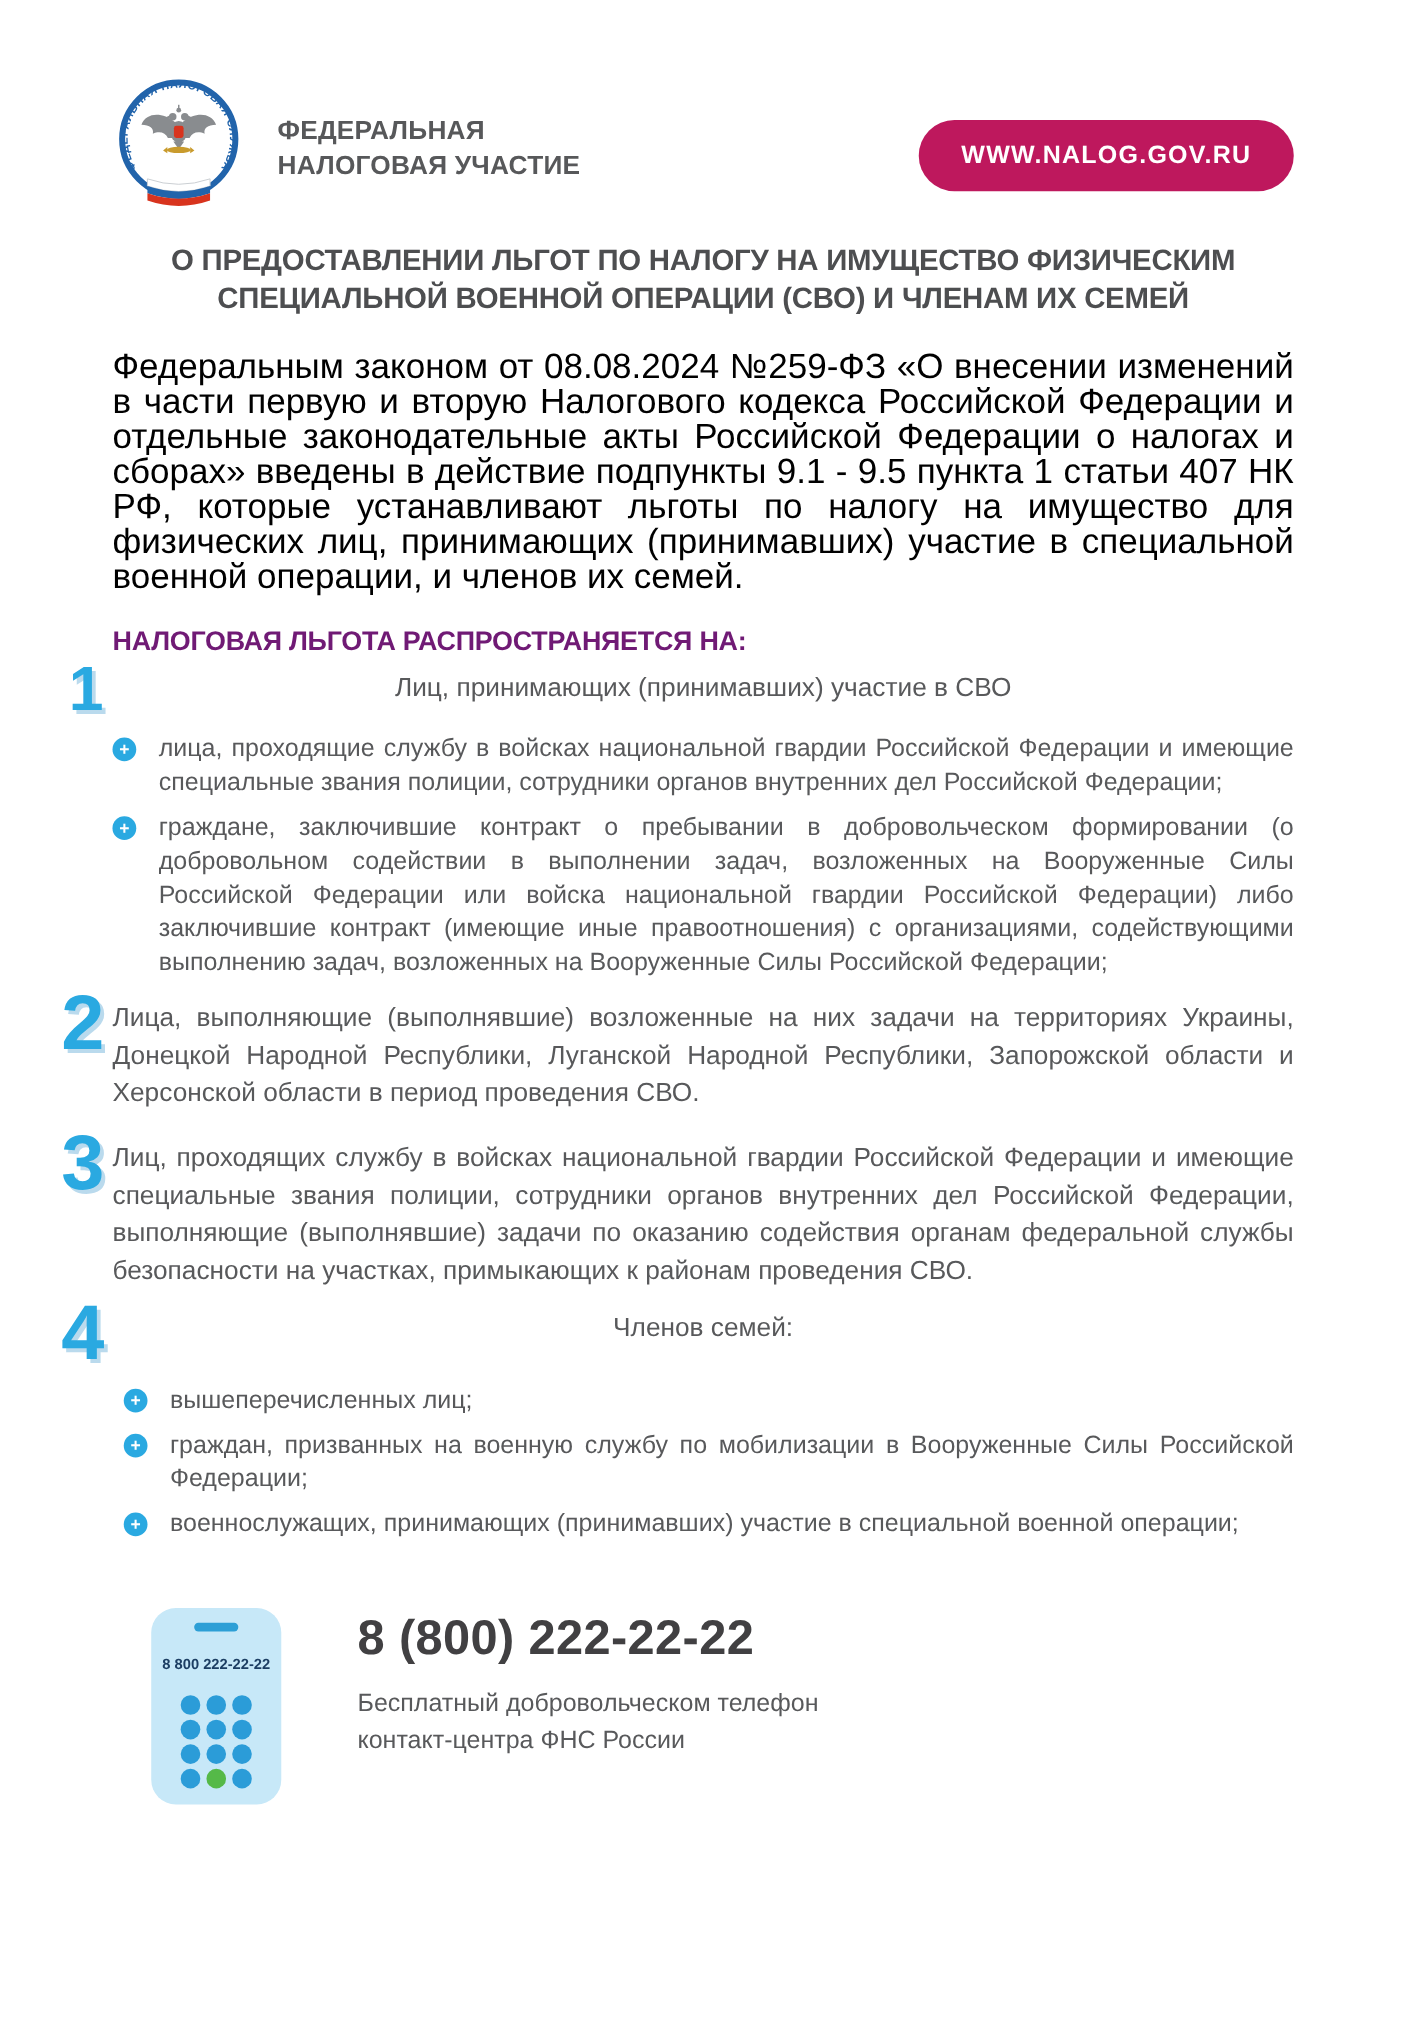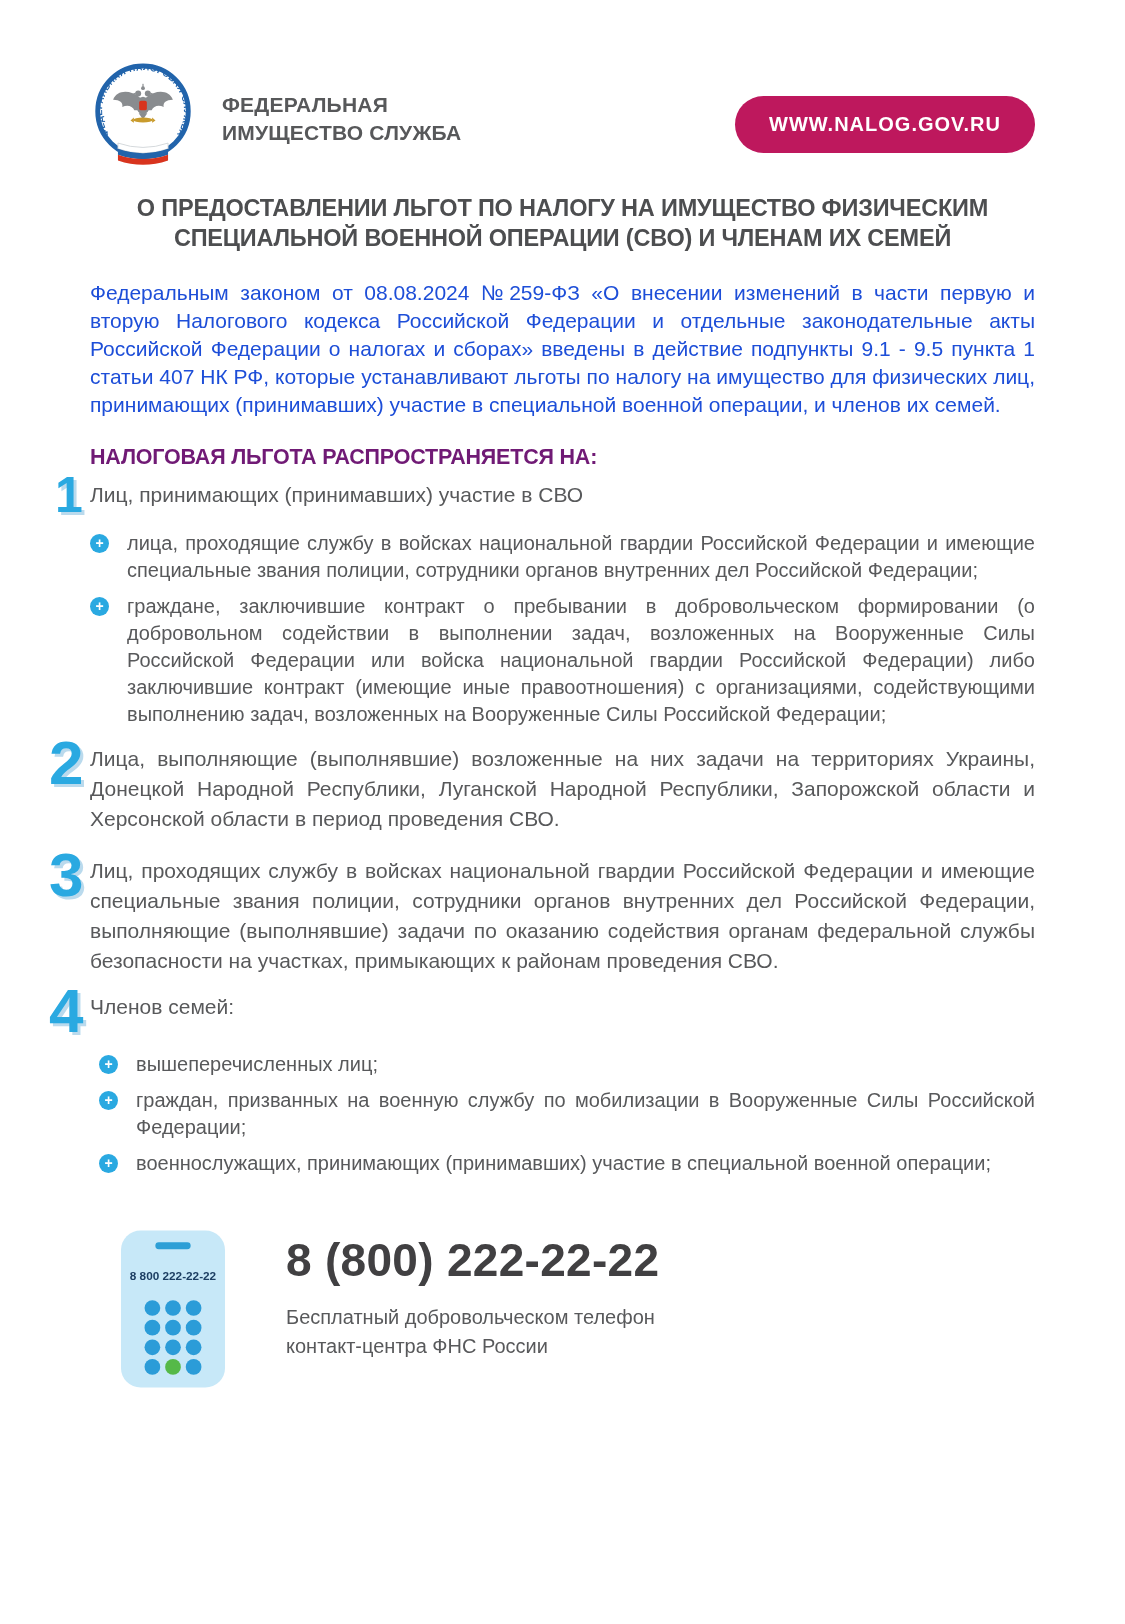--- a/index.html
+++ b/index.html
@@ -13,50 +13,50 @@
   .logo-svg { width:106px; height:118px; display:block; }
   .logo-svg text { font-family:"Liberation Sans", sans-serif; }
   .logo-caption { font-weight:bold; font-size:21px; line-height:1.32; color:#57585A; letter-spacing:0.2px; }
   .site-pill { background:#be185d; color:#ffffff; border:none; cursor:pointer;
     font-family:"Liberation Sans", sans-serif; font-weight:bold; font-size:20px; letter-spacing:1px;
     border-radius:30px; padding:17px 34px; margin-top:10px; }
 
   
   .title { margin-top:16px; text-align:center; font-weight:bold; font-size:23.5px;
     line-height:1.26; color:#4D4E50; letter-spacing:-0.2px; }
-  .intro { margin-top:26px; font-size:21px; line-height:28px; text-align:justify; color:#1d4ed8; }
+  .intro { margin-top:26px; font-size:28px; line-height:28px; text-align:justify; color:#000000; }
   .section-heading { margin-top:26px; font-weight:bold; font-size:21.5px; color:#701a75; letter-spacing:-0.2px; }
 
   
   .item { display:flex; margin-left:-45px; align-items:flex-start; }
   .item-number { flex:none; width:45px; padding-left:4px; color:#2AA9E1; font-weight:bold;
     font-size:62px; line-height:0.92; margin-top:-10px;
     text-shadow:3px 3px 0 rgba(27,134,197,0.30); }
   .item-number.small { font-size:50px; margin-top:-8px; padding-left:10px; }
   .item-text { flex:1; font-size:21px; line-height:30px; text-align:justify; color:#58595B; }
-  .item-text.single { text-align:left; }
+  .item-text.single { text-align:center; }
   .mt-item1 { margin-top:10px; }
   .mt-item2 { margin-top:16px; }
   .mt-item3 { margin-top:22px; }
   .mt-item4 { margin-top:16px; }
 
   
   .bullets { margin-top:12px; }
   .bullets.indent { margin-left:9px; }
   .bullet-row { display:flex; align-items:flex-start; margin-top:9px; }
   .bullet-icon { flex:none; width:19px; height:19px; border-radius:50%; background:#2AA9E1;
     color:#ffffff; font-size:14px; line-height:19px; text-align:center; font-weight:bold; margin-top:4px; }
   .bullet-text { margin-left:18px; flex:1; font-size:20px; line-height:27px; text-align:justify; color:#58595B; }
 
   
   .footer { display:flex; align-items:flex-start; gap:60px; margin-top:52px; padding-left:30px; }
   .phone-svg { width:106px; height:160px; flex:none; display:block; }
   .phone-svg text { font-family:"Liberation Sans", sans-serif; }
   .phone-block { padding-top:4px; }
-  .phone-number { font-size:46px; font-weight:bold; color:#414042; letter-spacing:0.3px; }
+  .phone-number { font-size:39px; font-weight:bold; color:#414042; letter-spacing:0.3px; }
   .phone-desc { margin-top:16px; font-size:20px; line-height:1.45; color:#58595B; }
 </style>
 </head>
 <body>
 
 <div class="page">
 
   <div class="header">
     <div class="logo-wrap">
       <svg class="logo-svg" viewBox="0 0 110 120">
@@ -84,21 +84,21 @@
           <path d="M64.5,58.5 l3.5,3 -3.5,2.3 z"></path>
         </g>
         <g>
           <path d="M29,85 Q55,94 81,85 L81,91 Q55,100 29,91 Z" fill="#ffffff" stroke="#C9CDD1" stroke-width="0.8"></path>
           <path d="M29,91 Q55,100 81,91 L81,97 Q55,106 29,97 Z" fill="#2264AB"></path>
           <path d="M29,97 Q55,106 81,97 L81,103 Q55,112 29,103 Z" fill="#D8341E"></path>
         </g>
       </svg>
       <div class="logo-caption">
         <div>ФЕДЕРАЛЬНАЯ</div>
-        <div>ИМУЩЕСТВО СЛУЖБА</div>
+        <div>НАЛОГОВАЯ УЧАСТИЕ</div>
       </div>
     </div>
     <button class="site-pill">WWW.NALOG.GOV.RU</button>
   </div>
 
   <div class="title">
     <div>О ПРЕДОСТАВЛЕНИИ ЛЬГОТ ПО НАЛОГУ НА ИМУЩЕСТВО ФИЗИЧЕСКИМ</div>
     <div>СПЕЦИАЛЬНОЙ ВОЕННОЙ ОПЕРАЦИИ (СВО) И ЧЛЕНАМ ИХ СЕМЕЙ</div>
   </div>
 

